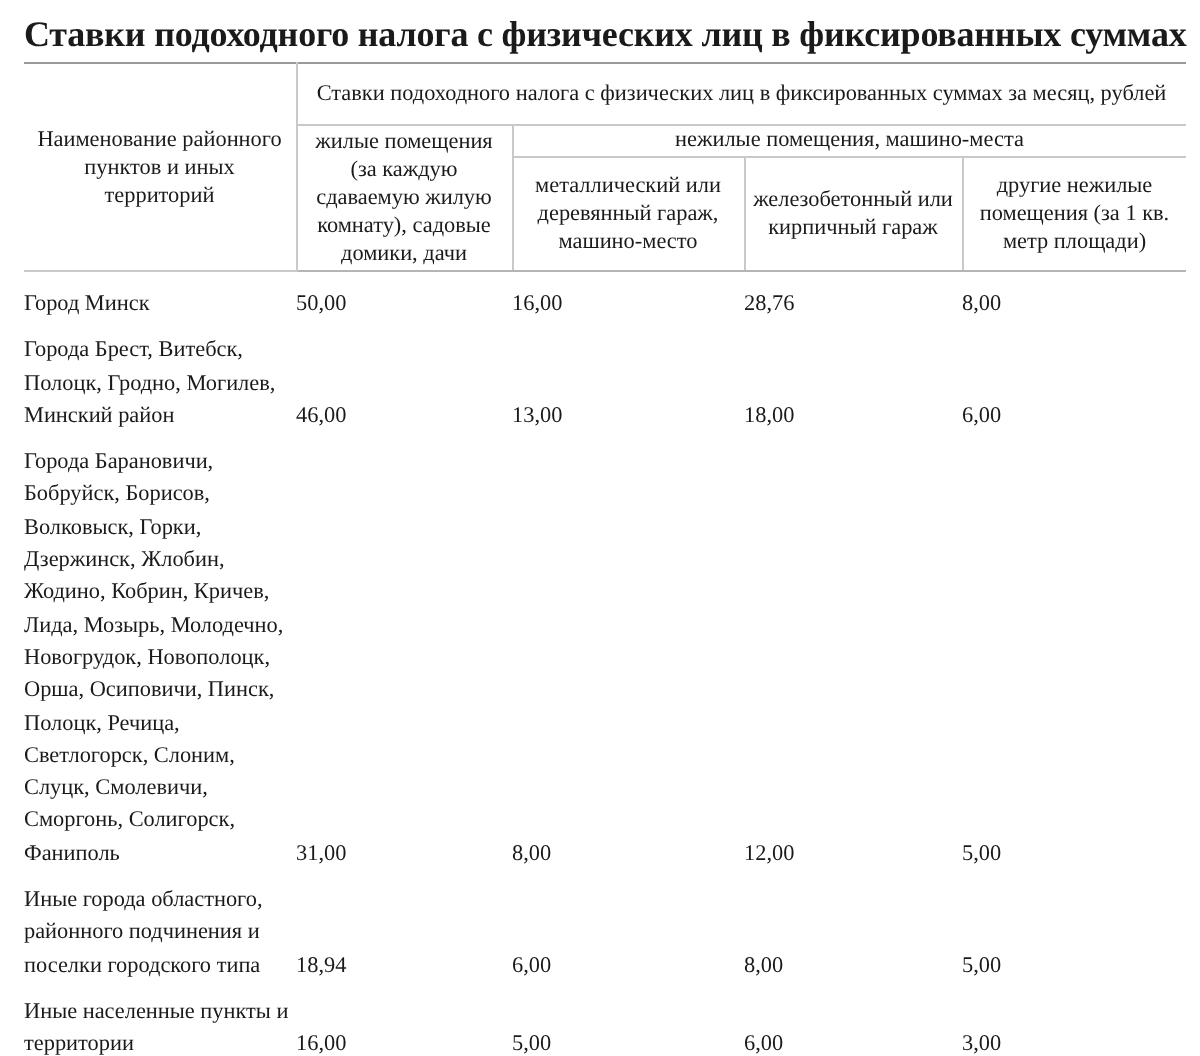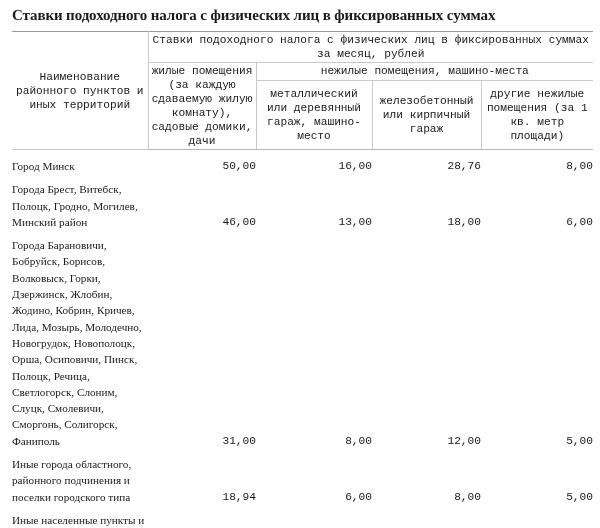--- a/index.html
+++ b/index.html
@@ -3,43 +3,43 @@
 <meta charset="utf-8">
 <style>
   html, body { margin: 0; padding: 0; background: #ffffff; }
   body {
     width: 600px; height: 528px; position: relative; overflow: hidden;
     font-family: "Liberation Serif", "DejaVu Serif", serif;
     color: #1a1a1a;
   }
   .title {
     position: absolute; left: 12px; top: 7px;
-    font-size: 15px; font-weight: bold; letter-spacing: -0.1px;
+    font-size: 18px; font-weight: bold; letter-spacing: -0.1px;
     white-space: nowrap;
   }
   table.tax {
     position: absolute; left: 12px; top: 31px;
     width: 581px;
     border-collapse: collapse;
     font-size: 11.2px; line-height: 14px;
     table-layout: fixed;
   }
   table.tax th {
     font-weight: normal; text-align: center; vertical-align: middle;
-    border: 1px solid #c9c9c9; padding: 1px 3px; font-family: Liberation Mono, monospace;
+    border: 1px solid #c9c9c9; padding: 1px 3px;
   }
   table.tax thead tr:first-child th { border-top: 1.5px solid #9a9a9a; }
   table.tax th.first { border-left: none; }
   table.tax th.last { border-right: none; }
   table.tax thead tr.sub th { border-bottom: 1.5px solid #b5b5b5; }
   table.tax td {
     border: none; padding: 0; vertical-align: bottom;
   }
   td.name { text-align: left; padding-left: 2px; padding-right: 4px; line-height: 16.3px; margin-left: 12px; }
-  td.val { text-align: right; line-height: 16.3px; font-family: Liberation Mono, monospace; }
+  td.val { text-align: left; line-height: 16.3px; }
   tr.data td { padding-top: 5px; padding-bottom: 2px; }
   tbody tr:last-child td { border-bottom: 1.5px solid #9a9a9a; }
 </style>
 </head>
 <body>
 
 <div class="title">Ставки подоходного налога с физических лиц в фиксированных суммах</div>
 
 <table class="tax">
   <colgroup>

